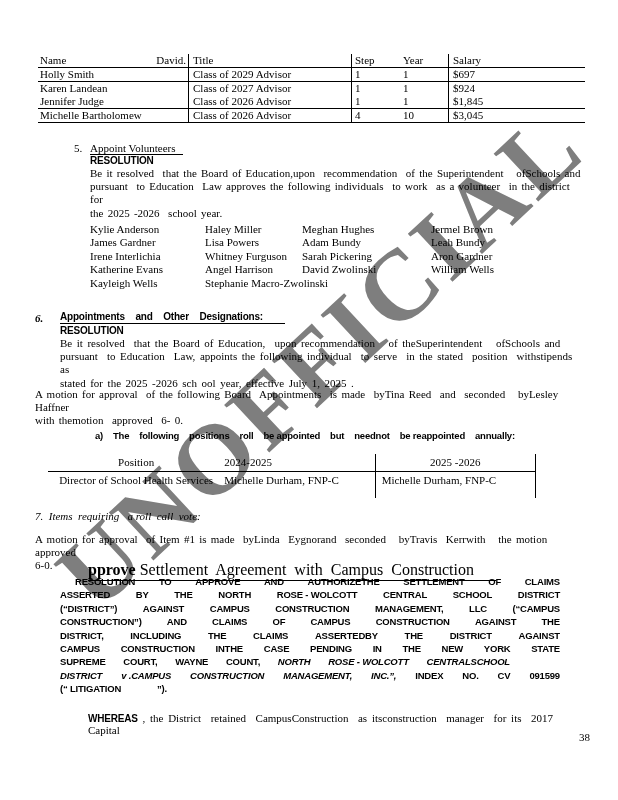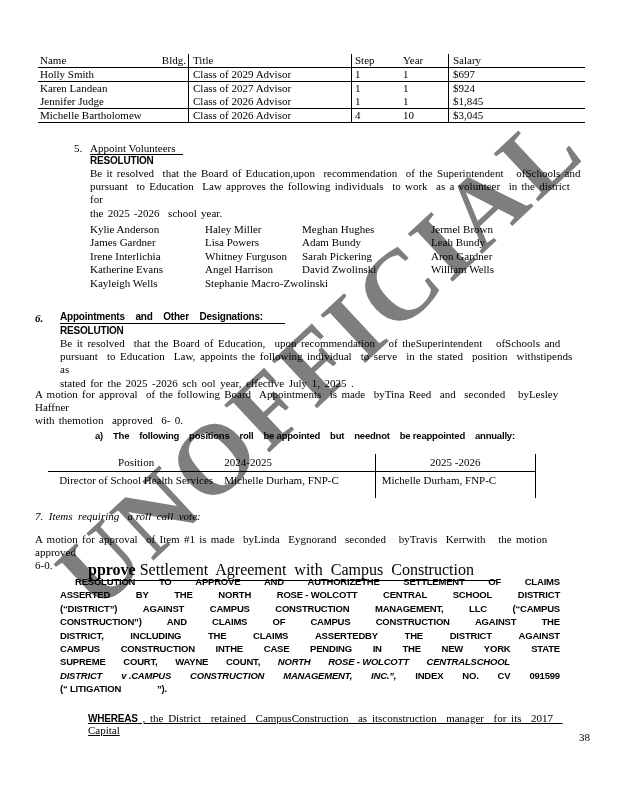--- a/index.html
+++ b/index.html
@@ -69,39 +69,39 @@
           padding-bottom:1px;display:inline-block;white-space:pre-wrap;}
   .settle .lead{font-weight:bold;}
   .res-lines{left:60px;top:576px;width:500px;font-family:"Liberation Sans","DejaVu Sans",sans-serif;
           font-weight:bold;font-size:9.5px;letter-spacing:-0.2px;}
   .jline{display:flex;justify-content:space-between;}
   .res-lines .jline{height:13.4px;align-items:baseline;}
   .res-lines .jline:first-child{padding-left:15px;}
   .res-lines .jline:nth-child(7){padding-right:50px;}
   .res-lines .jline:last-child{width:107px;}
 
-  .whereas{left:88px;top:712px;width:497px;font-size:11px;word-spacing:2px;white-space:pre-wrap;text-decoration:underline;}
+  .whereas{left:88px;top:712px;width:497px;font-size:11px;word-spacing:2px;white-space:pre-wrap;}
   .whereas .cond{font-size:10px;}
   .pagenum{left:560px;top:731px;width:30px;text-align:right;font-size:11px;}
 </style>
 </head>
 <body>
 
 <div class="page">
   <div class="watermark">UNOFFICIAL</div>
 
   <div class="content">
 
     <table class="roster">
         <thead>
           <tr>
             <th class="w-name">
               <div class="nb">
                 <span>Name</span>
-                <span>Bldg.</span>
+                <span>David.</span>
               </div>
             </th>
             <th class="w-title bl">Title</th>
             <th class="w-step bl">Step</th>
             <th class="w-year">Year</th>
             <th class="w-salary bl">Salary</th>
           </tr>
         </thead>
         <tbody>
           <tr>

